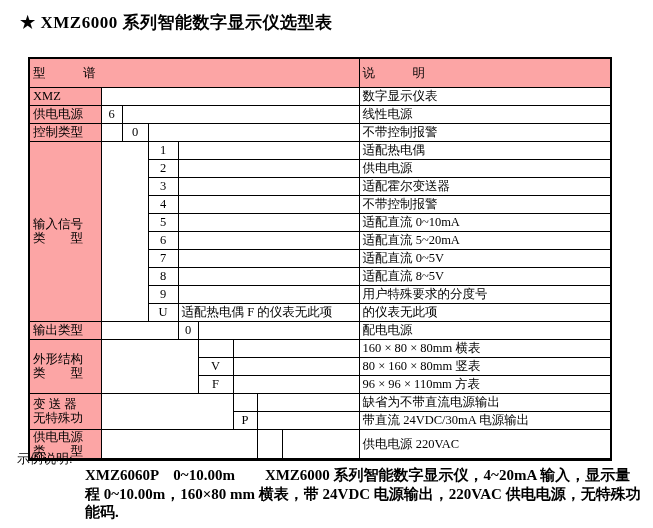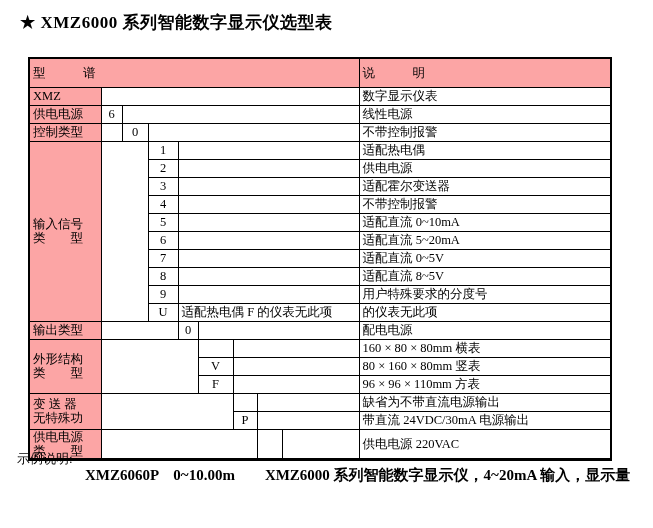--- a/index.html
+++ b/index.html
@@ -179,15 +179,17 @@
       <td class="code"></td>
       <td></td>
       <td class="desc">供电电源 220VAC</td>
     </tr>
   </tbody>
     </table>
 
   <div class="footer-heading">示例说明:</div>
   <div class="footer-body">
     <div class="footer-line">XMZ6060P　0~10.00m　　XMZ6000 系列智能数字显示仪，4~20mA 输入，显示量</div>
+    <div class="footer-line">程 0~10.00m，160×80 mm 横表，带 24VDC 电源输出，220VAC 供电电源，无特殊功</div>
+    <div class="footer-line">能码.</div>
   </div>
 
 </div>
 
 </body></html>

